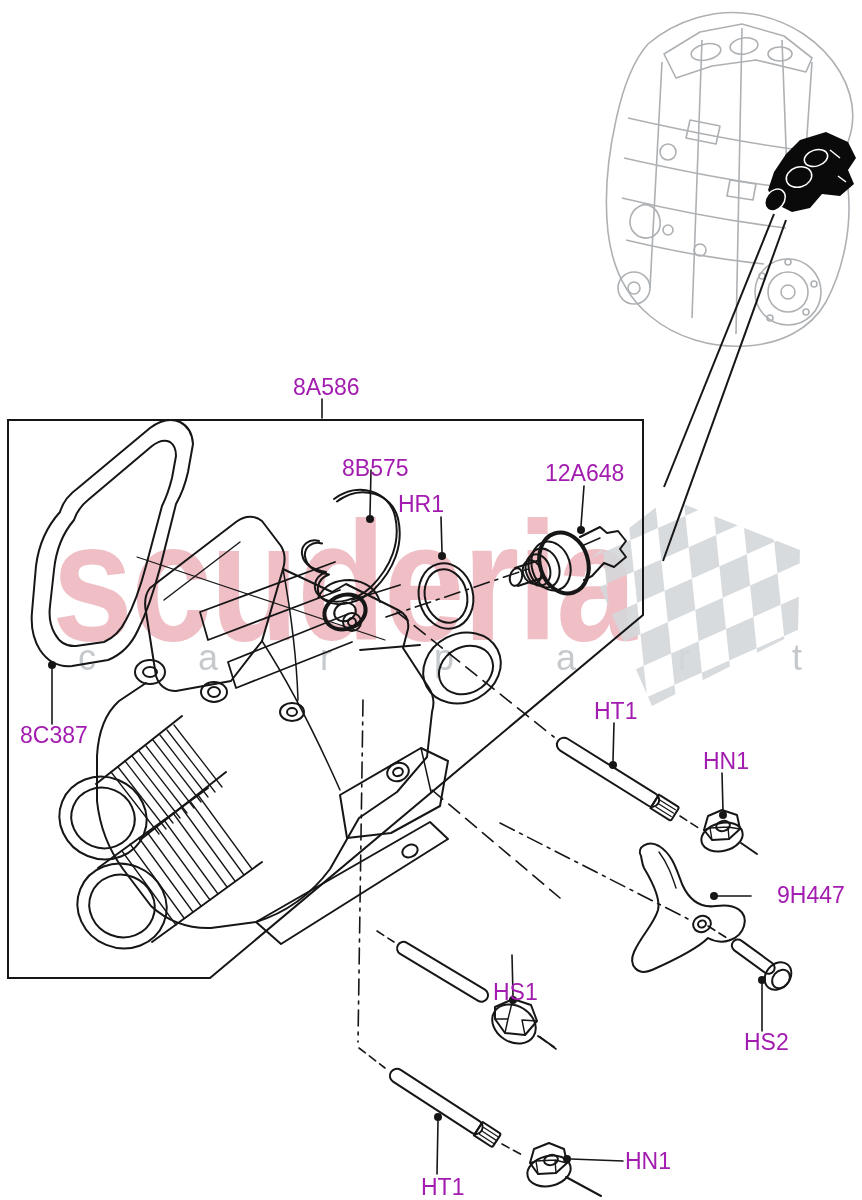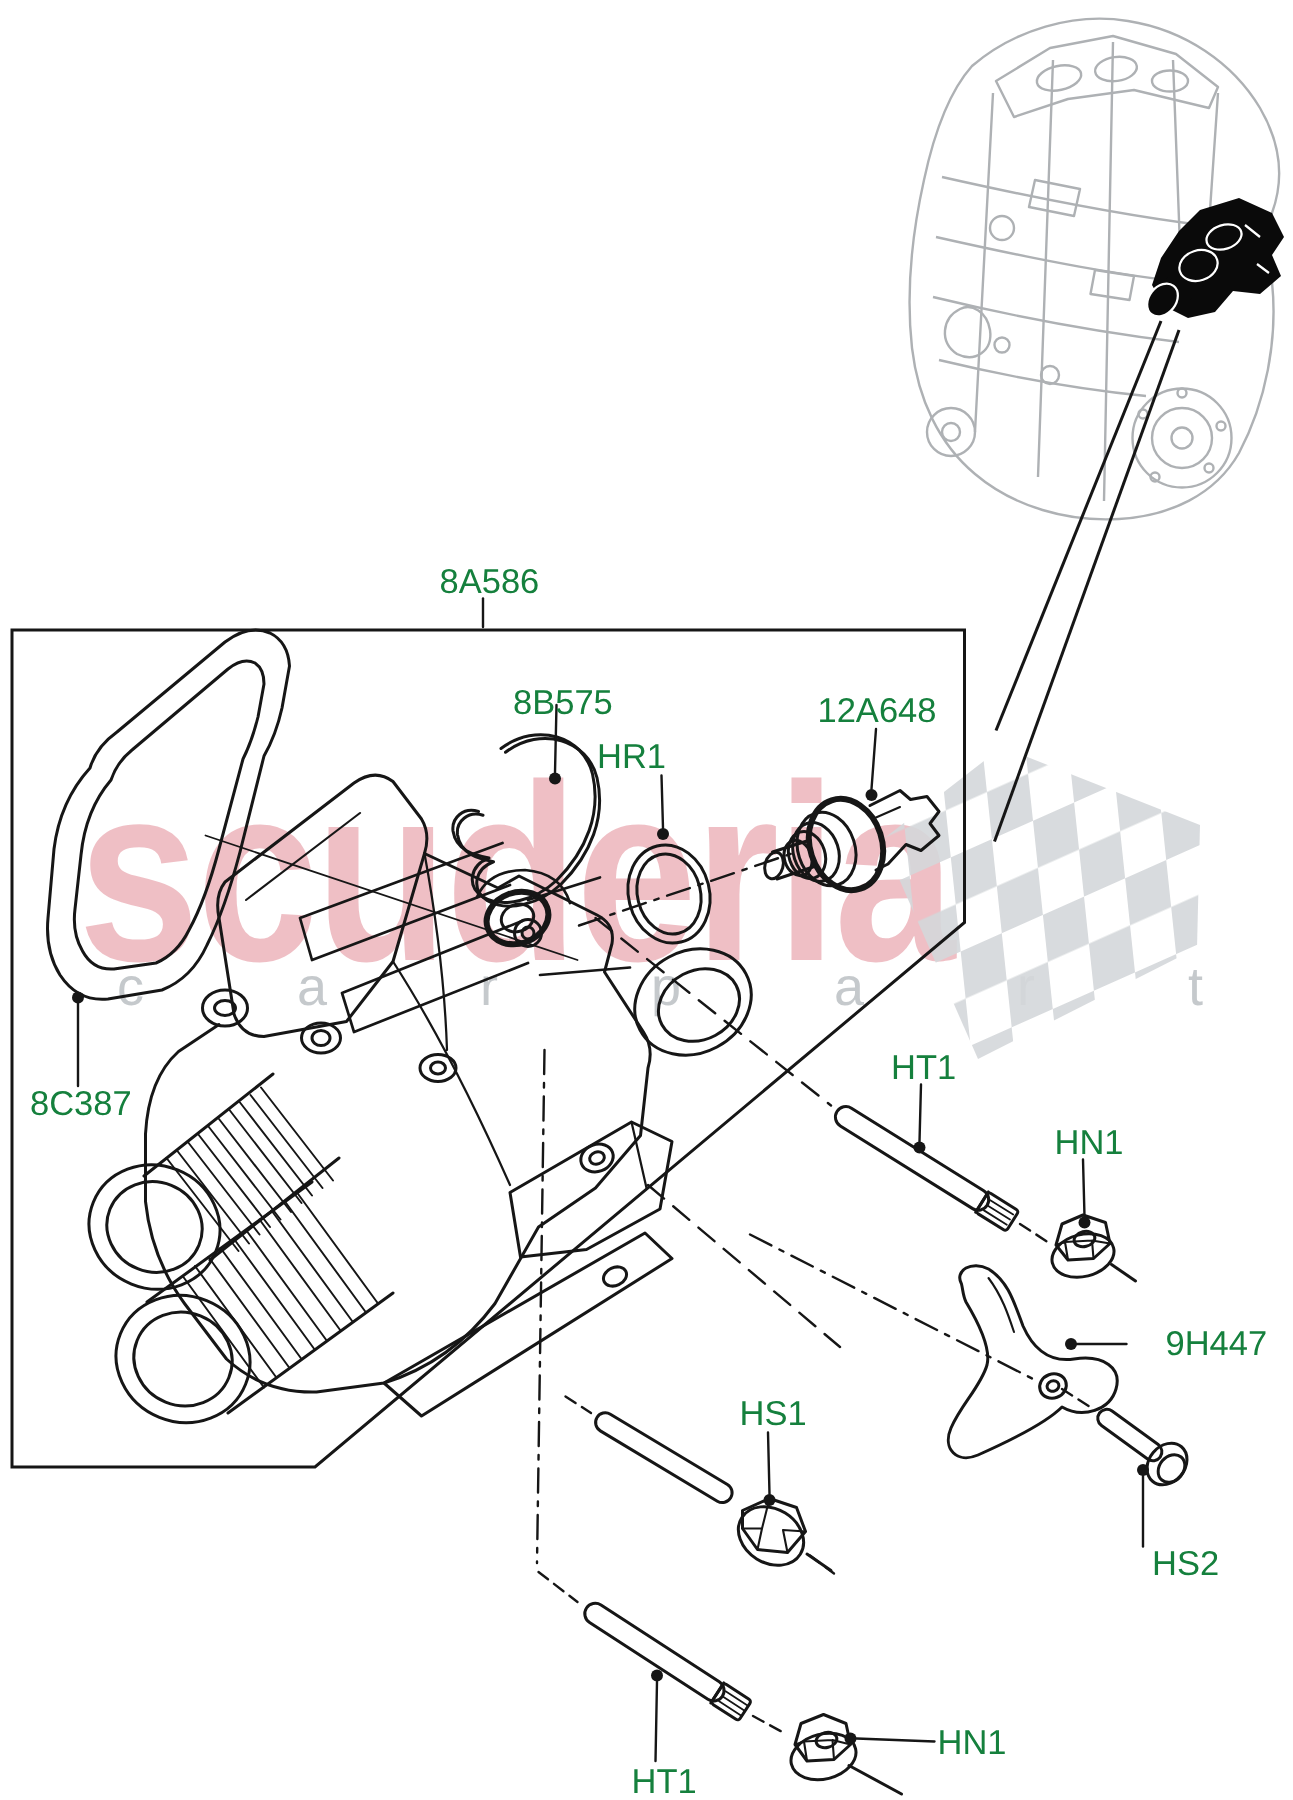--- a/index.html
+++ b/index.html
@@ -2,21 +2,21 @@
 <html><head>
 <meta charset="utf-8">
 <style>
   html,body{margin:0;padding:0;background:#ffffff;}
   .stage{
     position:relative;width:862px;height:1200px;overflow:hidden;background:#ffffff;
     font-family:"Liberation Sans",sans-serif;
   }
   .stage svg.art{position:absolute;left:0;top:0;}
   .callout{
-    position:absolute;color:#15803d;font:23px/1.1 "Liberation Sans",sans-serif;
+    position:absolute;color:#a21caf;font:23px/1.1 "Liberation Sans",sans-serif;
     white-space:nowrap;
   }
   .wm-brand{
     position:absolute;left:52px;top:498px;
     font:bold 150px/1 "Liberation Sans",sans-serif;
     color:rgba(198,24,48,0.28);
     letter-spacing:-2px;
     transform:scale(0.97,1.12);transform-origin:left top;
     white-space:nowrap;user-select:none;
   }
@@ -266,18 +266,18 @@
   </svg>
 
   <div class="callout" style="left:293px;top:375px">8A586</div>
   <div class="callout" style="left:342px;top:456px">8B575</div>
   <div class="callout" style="left:398px;top:492px">HR1</div>
   <div class="callout" style="left:545px;top:461px">12A648</div>
   <div class="callout" style="left:20px;top:723px">8C387</div>
   <div class="callout" style="left:594px;top:699px">HT1</div>
   <div class="callout" style="left:703px;top:749px">HN1</div>
   <div class="callout" style="left:777px;top:883px">9H447</div>
-  <div class="callout" style="left:493px;top:930px">HS1</div>
-  <div class="callout" style="left:768px;top:1030px">HS2</div>
+  <div class="callout" style="left:493px;top:980px">HS1</div>
+  <div class="callout" style="left:744px;top:1030px">HS2</div>
   <div class="callout" style="left:421px;top:1175px">HT1</div>
   <div class="callout" style="left:625px;top:1149px">HN1</div>
 
 </div>
 
 </body></html>

